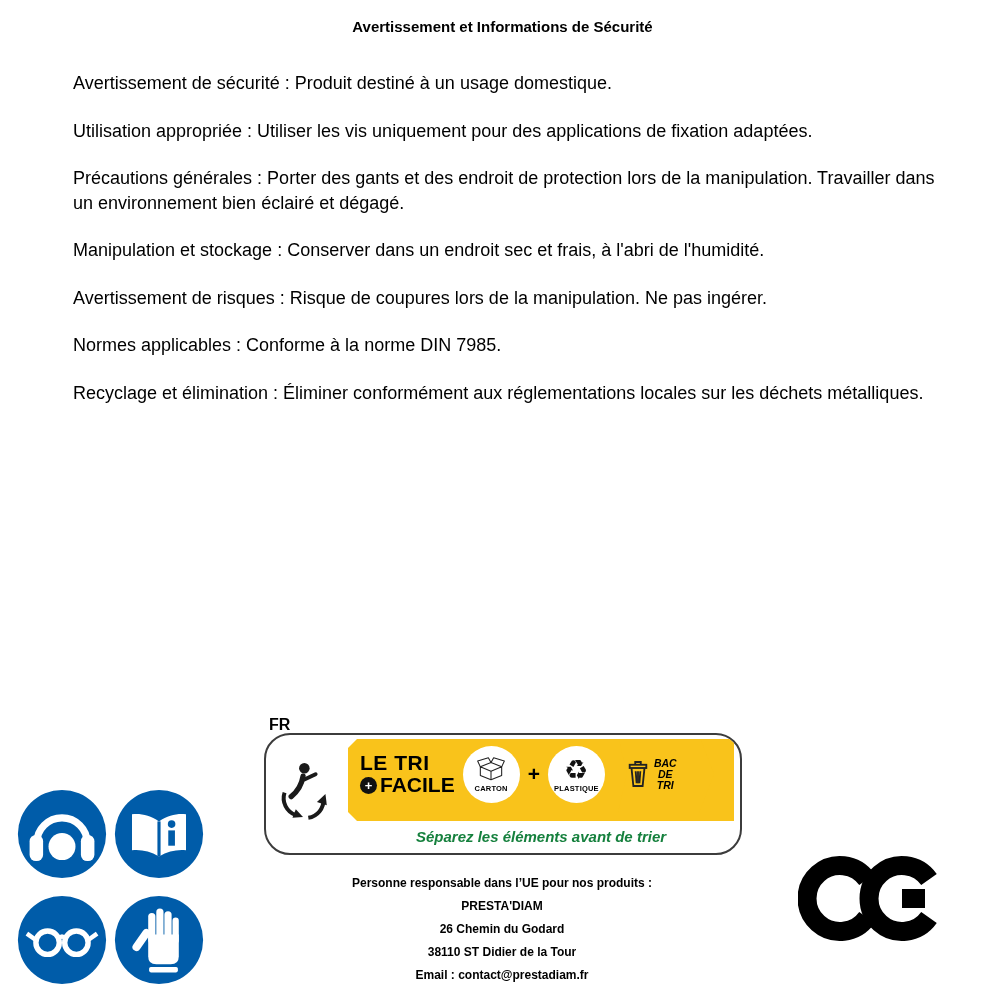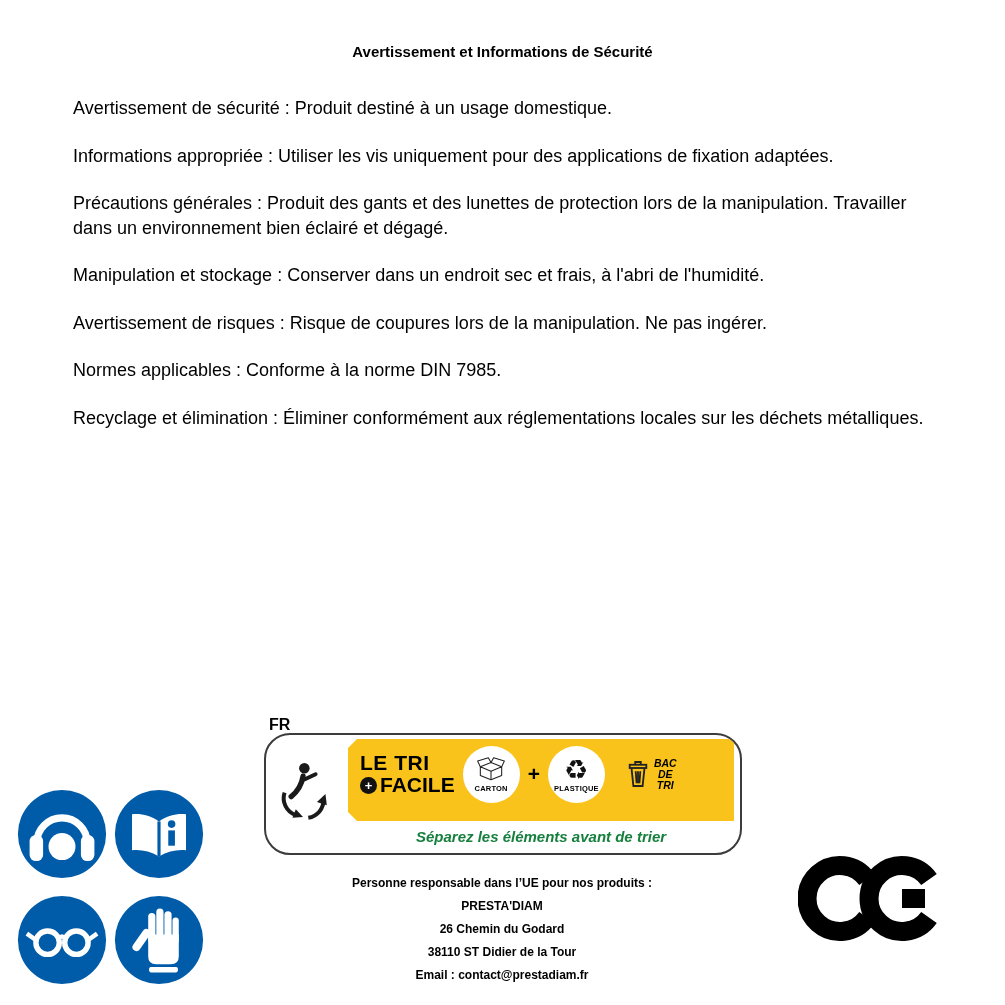--- a/index.html
+++ b/index.html
@@ -8,21 +8,21 @@
     --text-black:#000000;
   }
   *{box-sizing:border-box;}
   html,body{margin:0;padding:0;}
   body{
     width:1005px;height:1005px;background:#ffffff;position:relative;
     font-family:"Liberation Sans", sans-serif;color:var(--text-black,#000);
     overflow:hidden;
   }
   .title{
-    margin:0;padding-top:43px;text-align:center;
+    margin:0;padding-top:18px;text-align:center;
     font-size:15px;font-weight:bold;
   }
   .content{margin:36px 58px 0 73px;font-size:18px;line-height:24.5px;}
   .content p{margin:0 0 23px 0;}
 
   
   .pictos{
     position:absolute;left:17px;top:789px;
     display:grid;grid-template-columns:90px 90px;grid-auto-rows:90px;gap:16px 7px;
   }
@@ -94,22 +94,22 @@
 </style>
 </head>
 <body>
 
 <div class="page">
 
   <h1 class="title">Avertissement et Informations de Sécurité</h1>
 
   <div class="content">
     <p>Avertissement de sécurité : Produit destiné à un usage domestique.</p>
-    <p>Informations appropriée : Utiliser les vis uniquement pour des applications de fixation adaptées.</p>
-    <p>Précautions générales : Produit des gants et des lunettes de protection lors de la manipulation. Travailler dans un environnement bien éclairé et dégagé.</p>
+    <p>Utilisation appropriée : Utiliser les vis uniquement pour des applications de fixation adaptées.</p>
+    <p>Précautions générales : Porter des gants et des endroit de protection lors de la manipulation. Travailler dans un environnement bien éclairé et dégagé.</p>
     <p>Manipulation et stockage : Conserver dans un endroit sec et frais, à l'abri de l'humidité.</p>
     <p>Avertissement de risques : Risque de coupures lors de la manipulation. Ne pas ingérer.</p>
     <p>Normes applicables : Conforme à la norme DIN 7985.</p>
     <p>Recyclage et élimination : Éliminer conformément aux réglementations locales sur les déchets métalliques.</p>
   </div>
 
   <div class="pictos">
 
     <svg class="picto" viewBox="0 0 100 100">
       <circle class="pict-bg" cx="50" cy="50" r="49"></circle>

